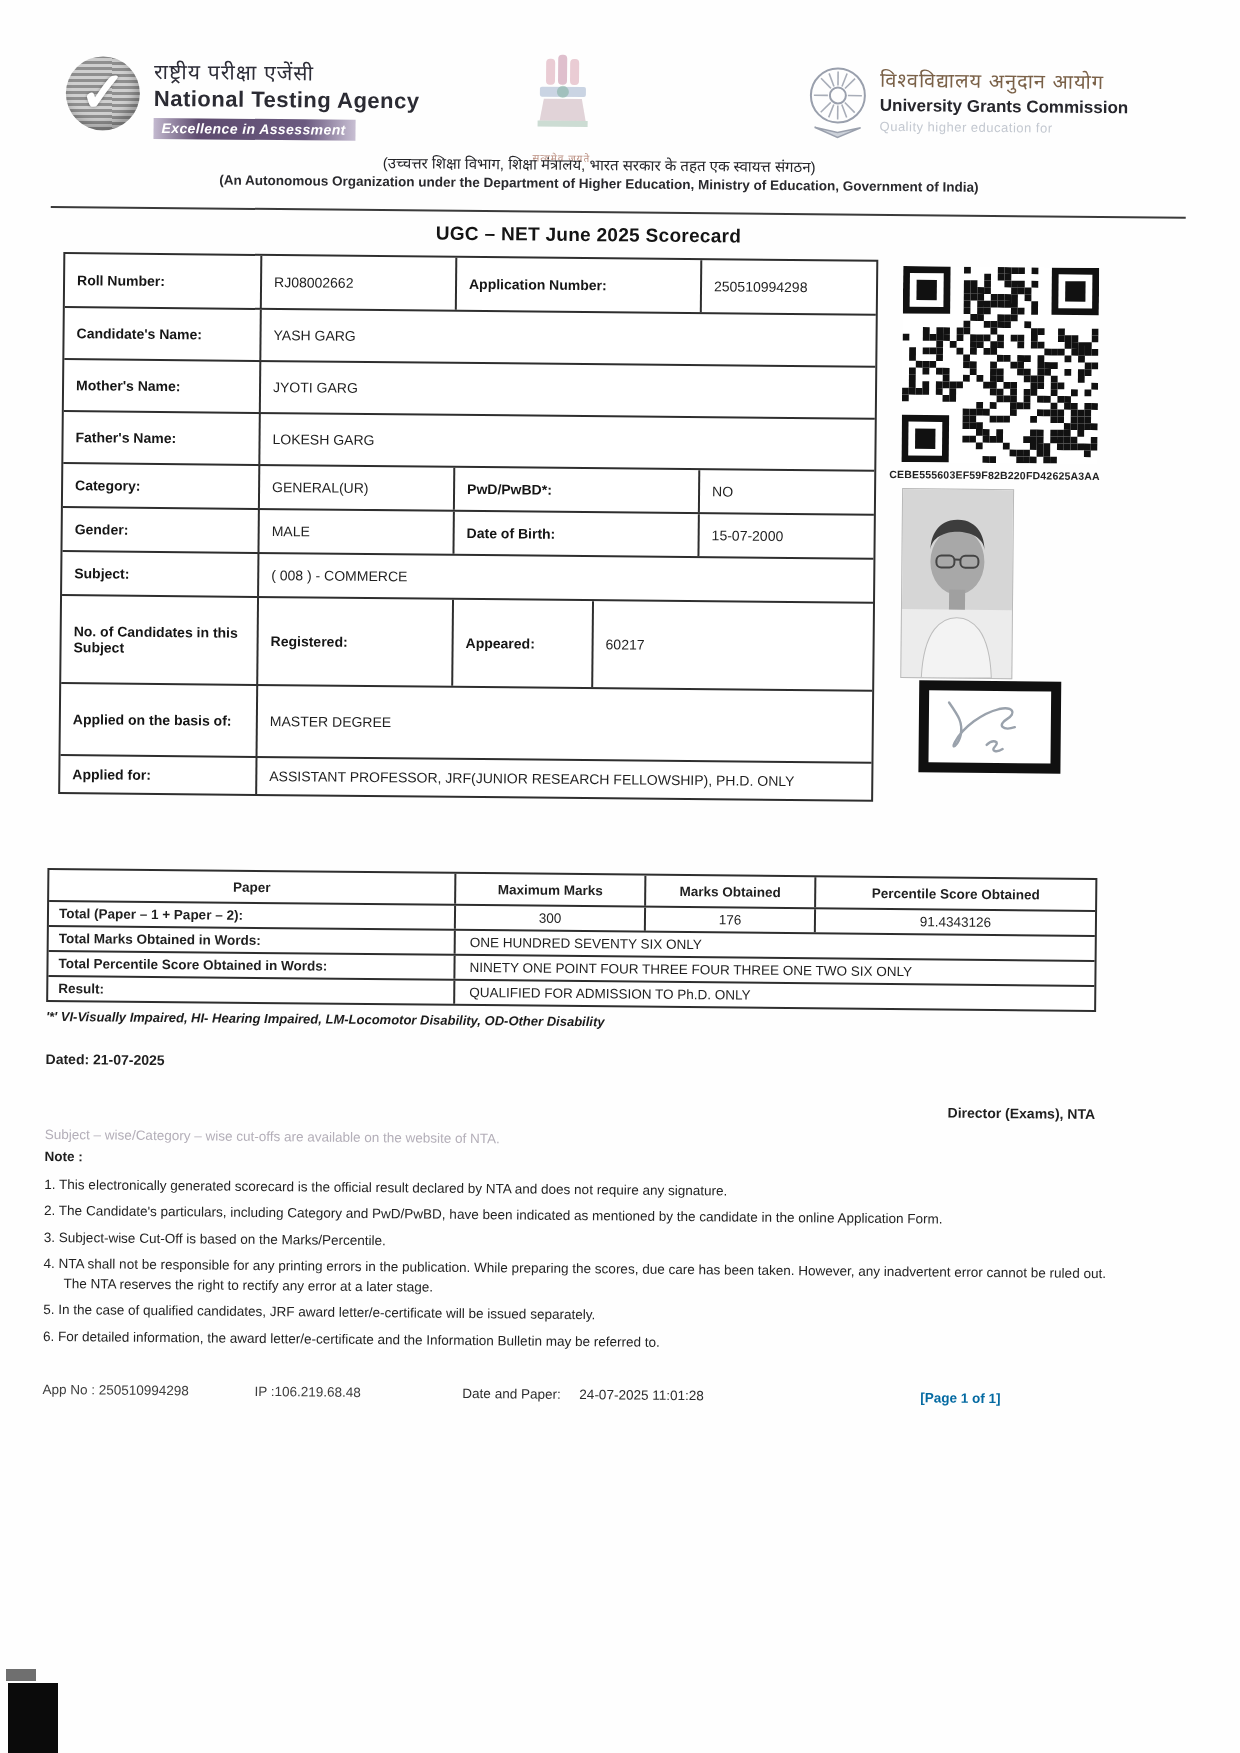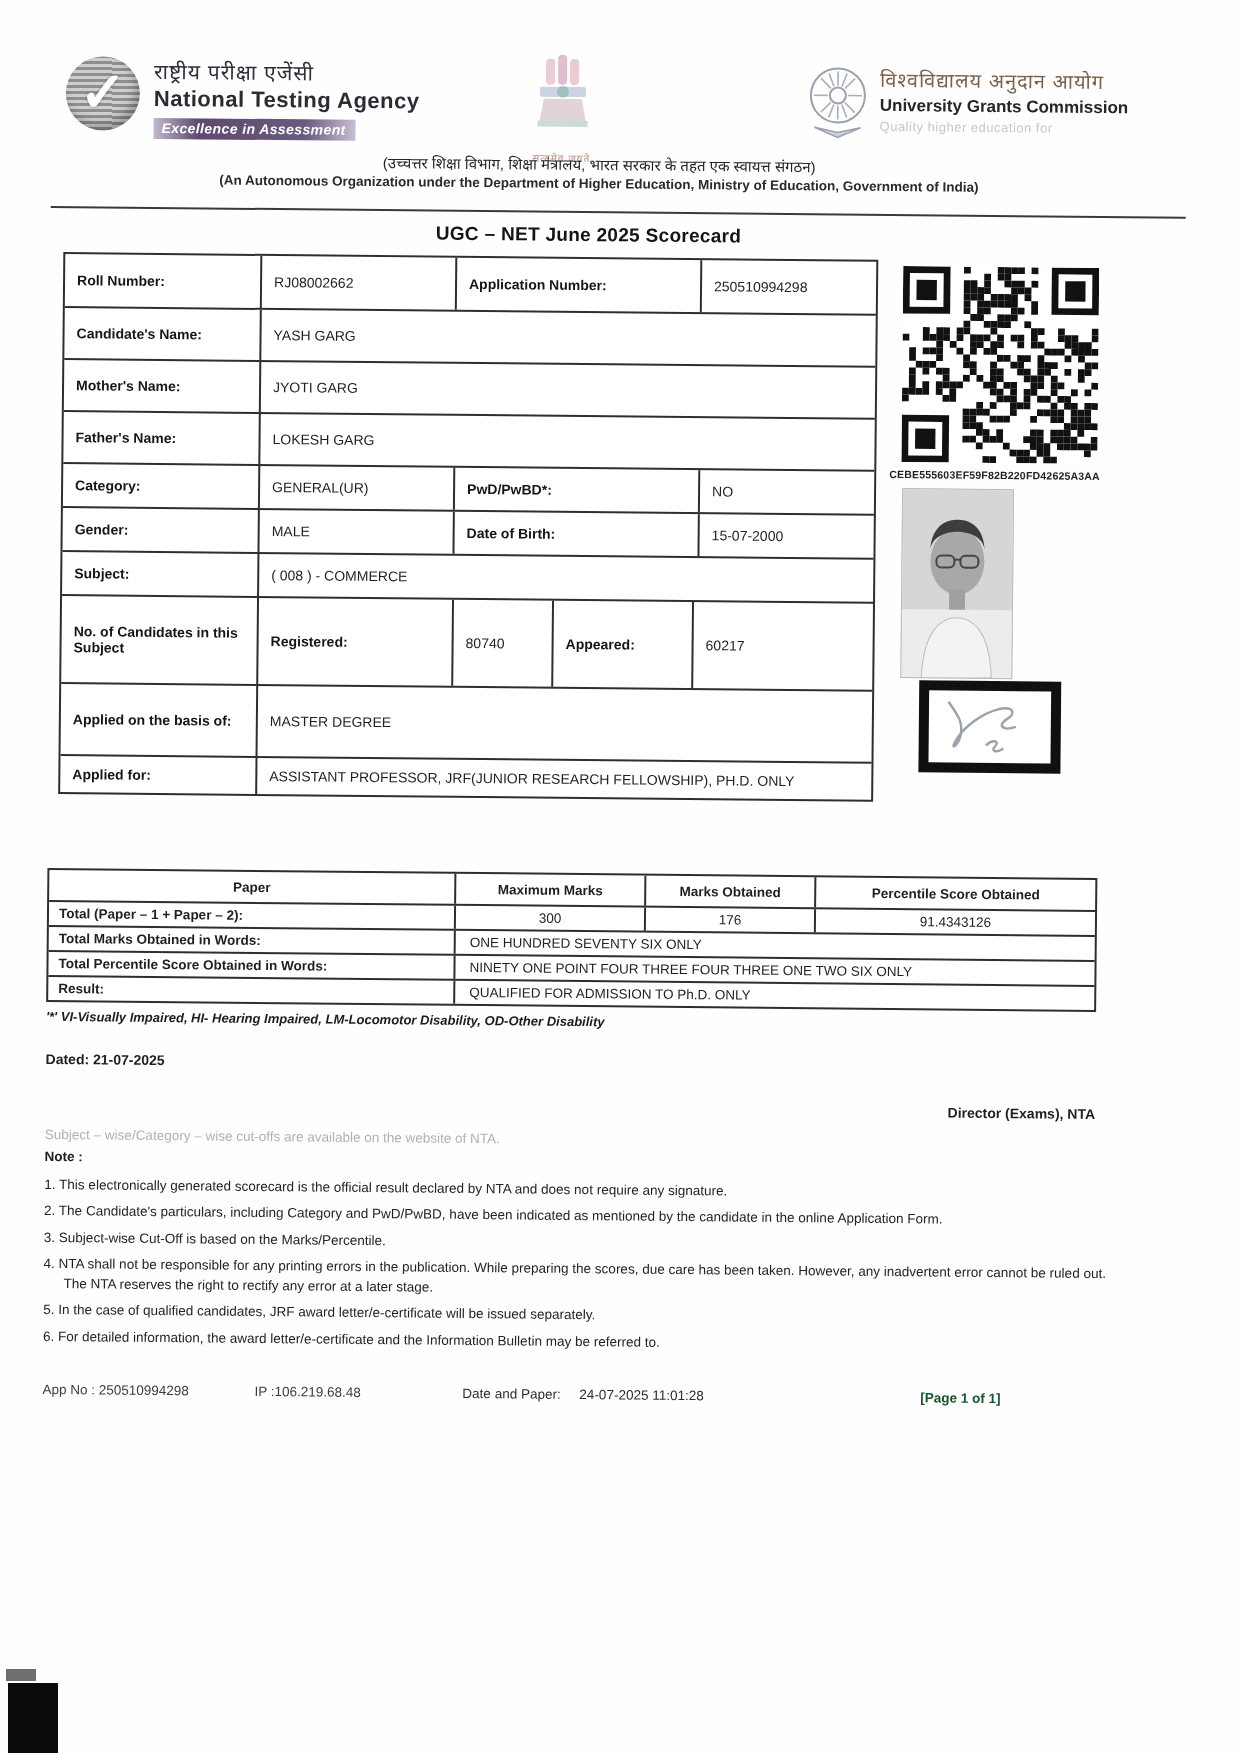--- a/index.html
+++ b/index.html
@@ -89,21 +89,21 @@
   .note-label{ margin-top:7px; font-size:13.5px; font-weight:700; }
   .notes{ margin-top:11px; }
   .note{ font-size:13.5px; line-height:1.5; margin-bottom:6px; color:#232323;
          padding-left:20px; text-indent:-20px; }
 
   .footer{ position:relative; margin-top:35px; height:22px; font-size:13.5px; color:#3d3d3d; }
   .f-app{ position:absolute; left:0; }
   .f-ip{ position:absolute; left:212px; }
   .f-dtl{ position:absolute; left:420px; color:#2c2c2c; }
   .f-dtv{ position:absolute; left:537px; color:#2c2c2c; }
-  .f-page{ position:absolute; left:878px; font-weight:700; color:#14532d; }
+  .f-page{ position:absolute; left:878px; font-weight:700; color:#0369a1; }
 
   .corner-artifact{ position:absolute; left:8px; bottom:0; width:50px; height:70px; background:#0b0b0b; }
   .corner-artifact::before{ content:""; position:absolute; left:-2px; top:-14px; width:30px; height:12px; background:#6f6f6f; }
 </style>
 </head>
 <body>
 
 <div class="sheet">
   <div class="rot">
 
@@ -194,21 +194,20 @@
         <div class="cell lab w-lab2">Date of Birth:</div>
         <div class="cell w-fl">15-07-2000</div>
       </div>
       <div class="ct-row h44">
         <div class="cell lab w-label">Subject:</div>
         <div class="cell w-fl">( 008 ) - COMMERCE</div>
       </div>
       <div class="ct-row h88">
         <div class="cell lab w-label">No. of Candidates in this Subject</div>
         <div class="cell lab w-reg">Registered:</div>
-        <div class="cell w-regv">80740</div>
         <div class="cell lab w-app">Appeared:</div>
         <div class="cell w-fl">60217</div>
       </div>
       <div class="ct-row h72">
         <div class="cell lab w-label">Applied on the basis of:</div>
         <div class="cell w-fl">MASTER DEGREE</div>
       </div>
       <div class="ct-row h38">
         <div class="cell lab w-label">Applied for:</div>
         <div class="cell w-fl">ASSISTANT PROFESSOR, JRF(JUNIOR RESEARCH FELLOWSHIP), PH.D. ONLY</div>

